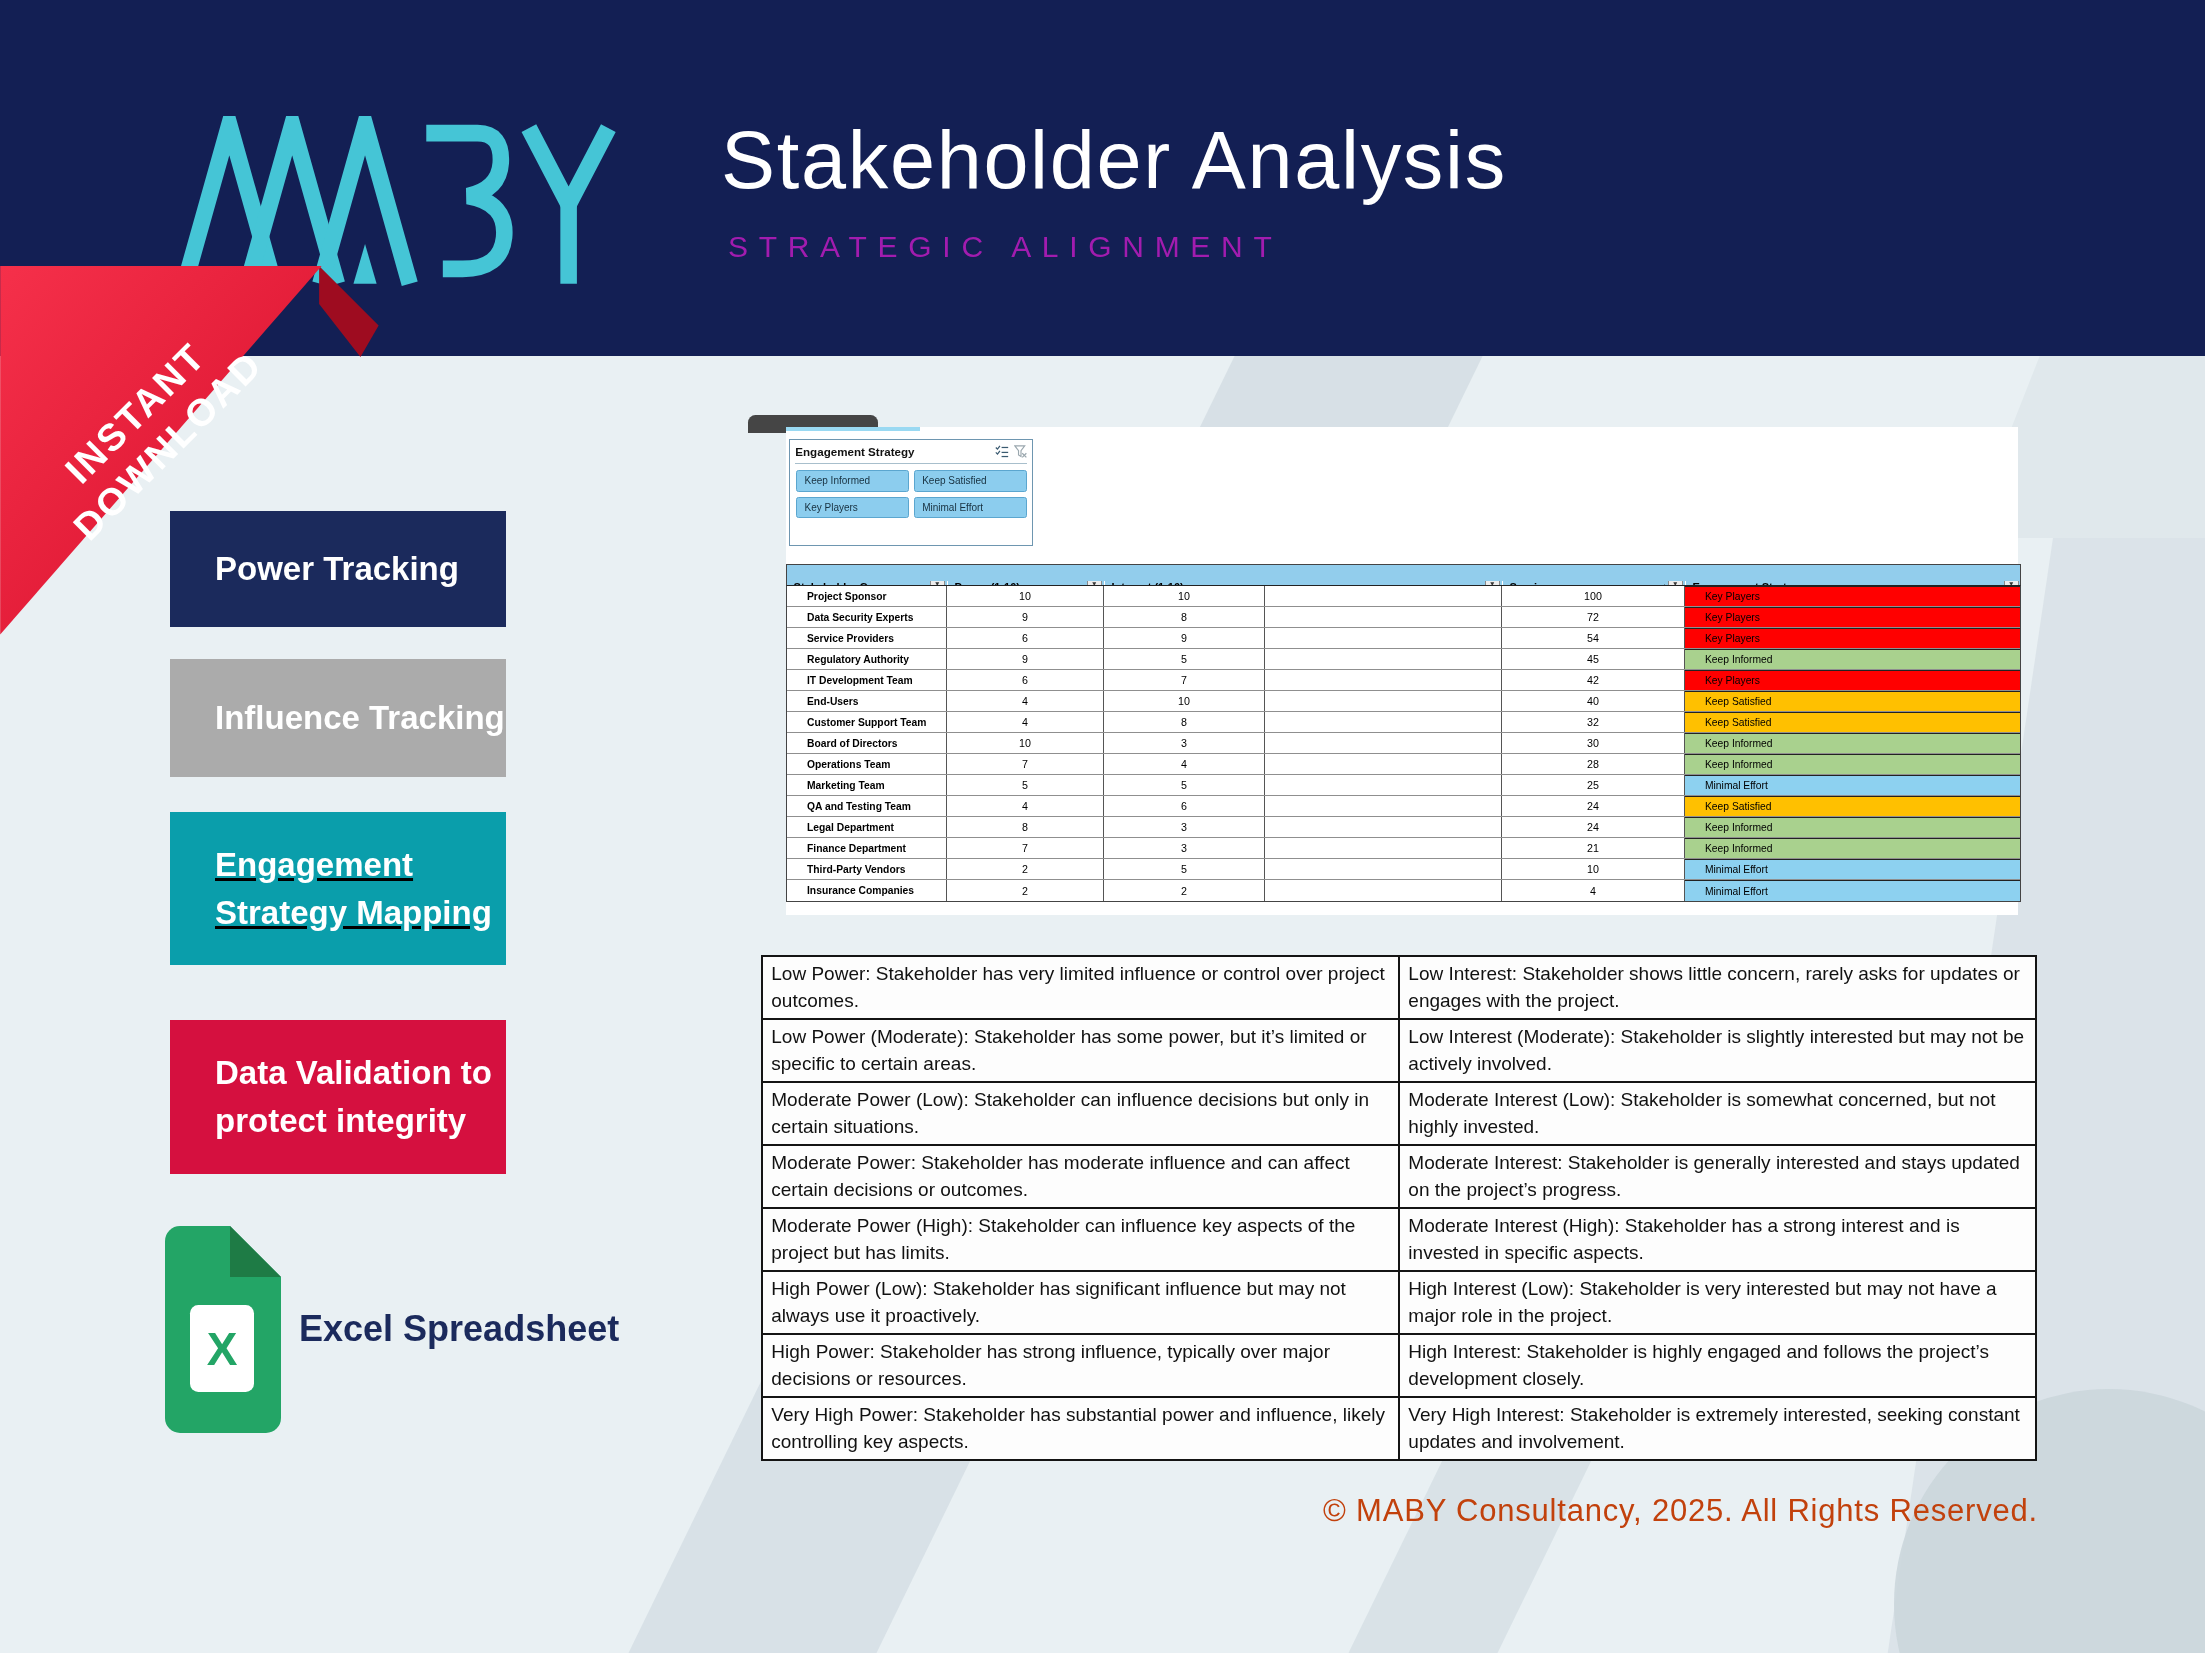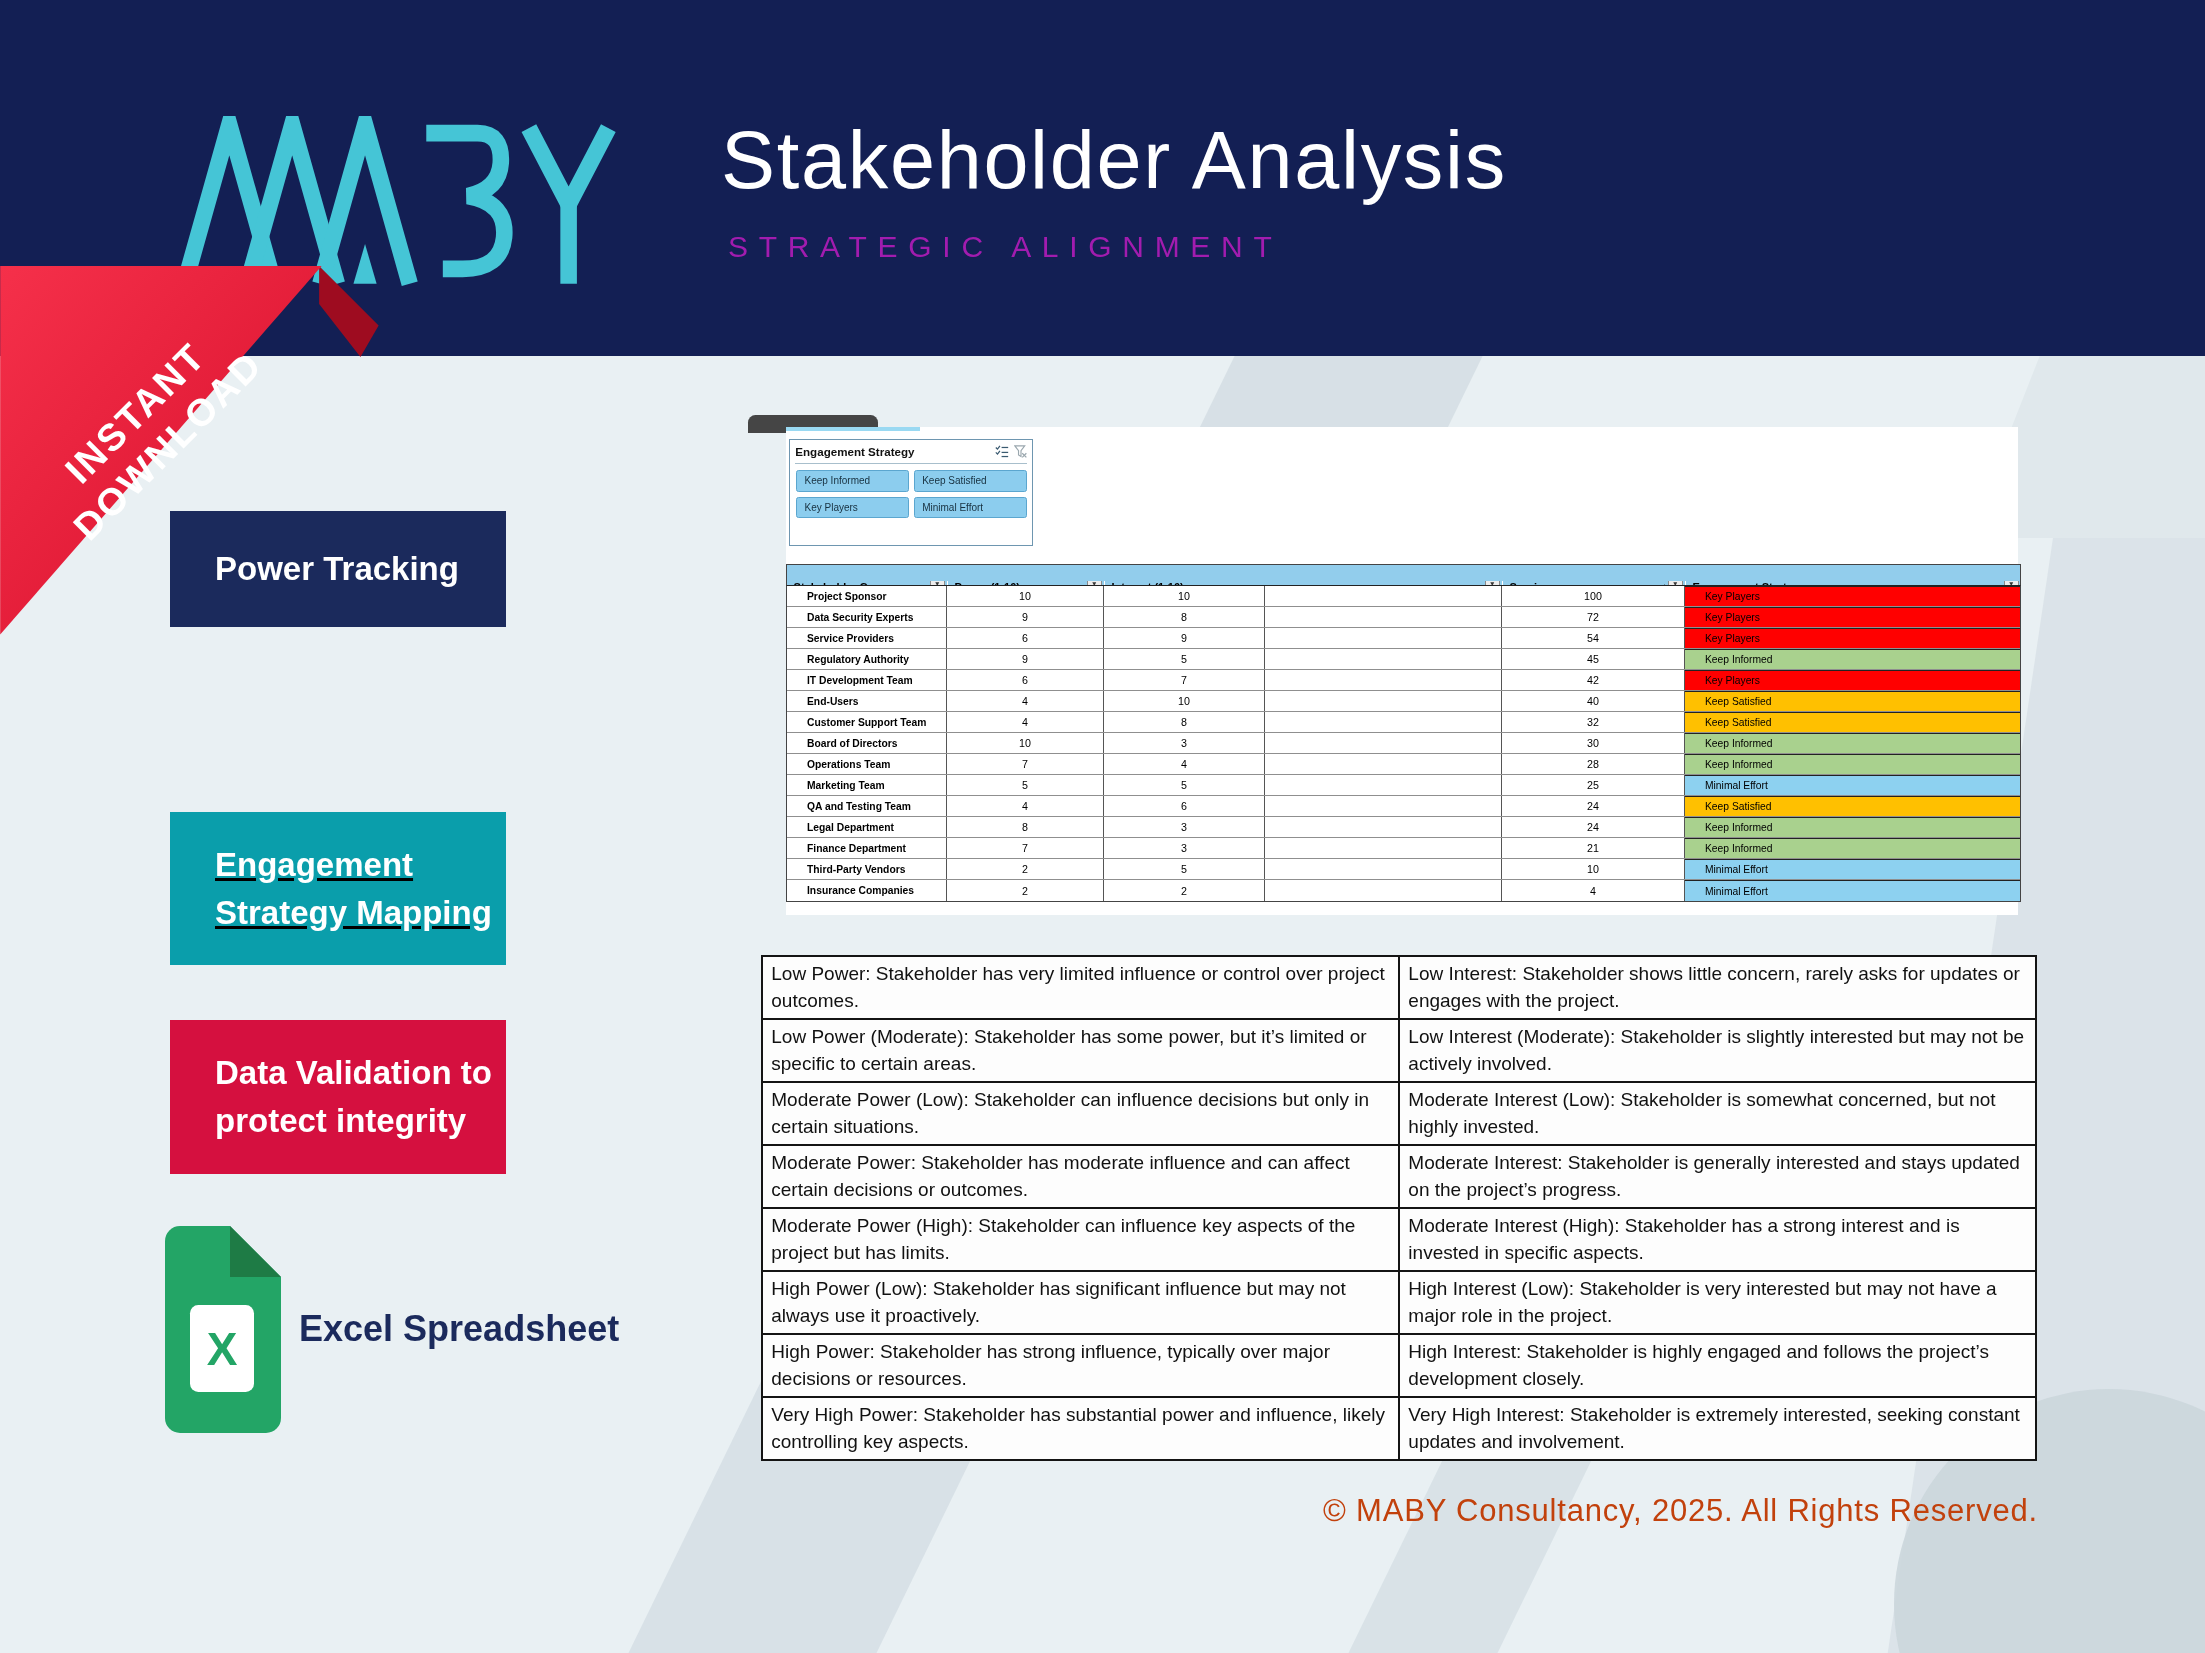--- a/index.html
+++ b/index.html
@@ -135,20 +135,23 @@
     <polygon points="386,322 458,394 436,432 386,368" fill="#9E0C20"></polygon>
     <polygon points="0,322 389,322 0,768" fill="url(#rg)"></polygon>
   </svg>
   <div class="ribbon-text">
     <span>INSTANT</span>
     <span>DOWNLOAD</span>
   </div>
 
   <div class="feature-box fb1" style="background: rgb(27, 42, 92);">
     <span>Power Tracking</span>
+  </div>
+  <div class="feature-box fb2" style="background: rgb(171, 171, 171);">
+    <span>Influence Tracking</span>
   </div>
   <div class="feature-box fb3" style="background: rgb(10, 158, 171);">
     <span>Engagement Strategy Mapping</span>
   </div>
   <div class="feature-box fb4" style="background: rgb(213, 16, 63);">
     <span>Data Validation to protect integrity</span>
   </div>
 
   <div class="excel-icon">
     <div class="excel-body"></div>

